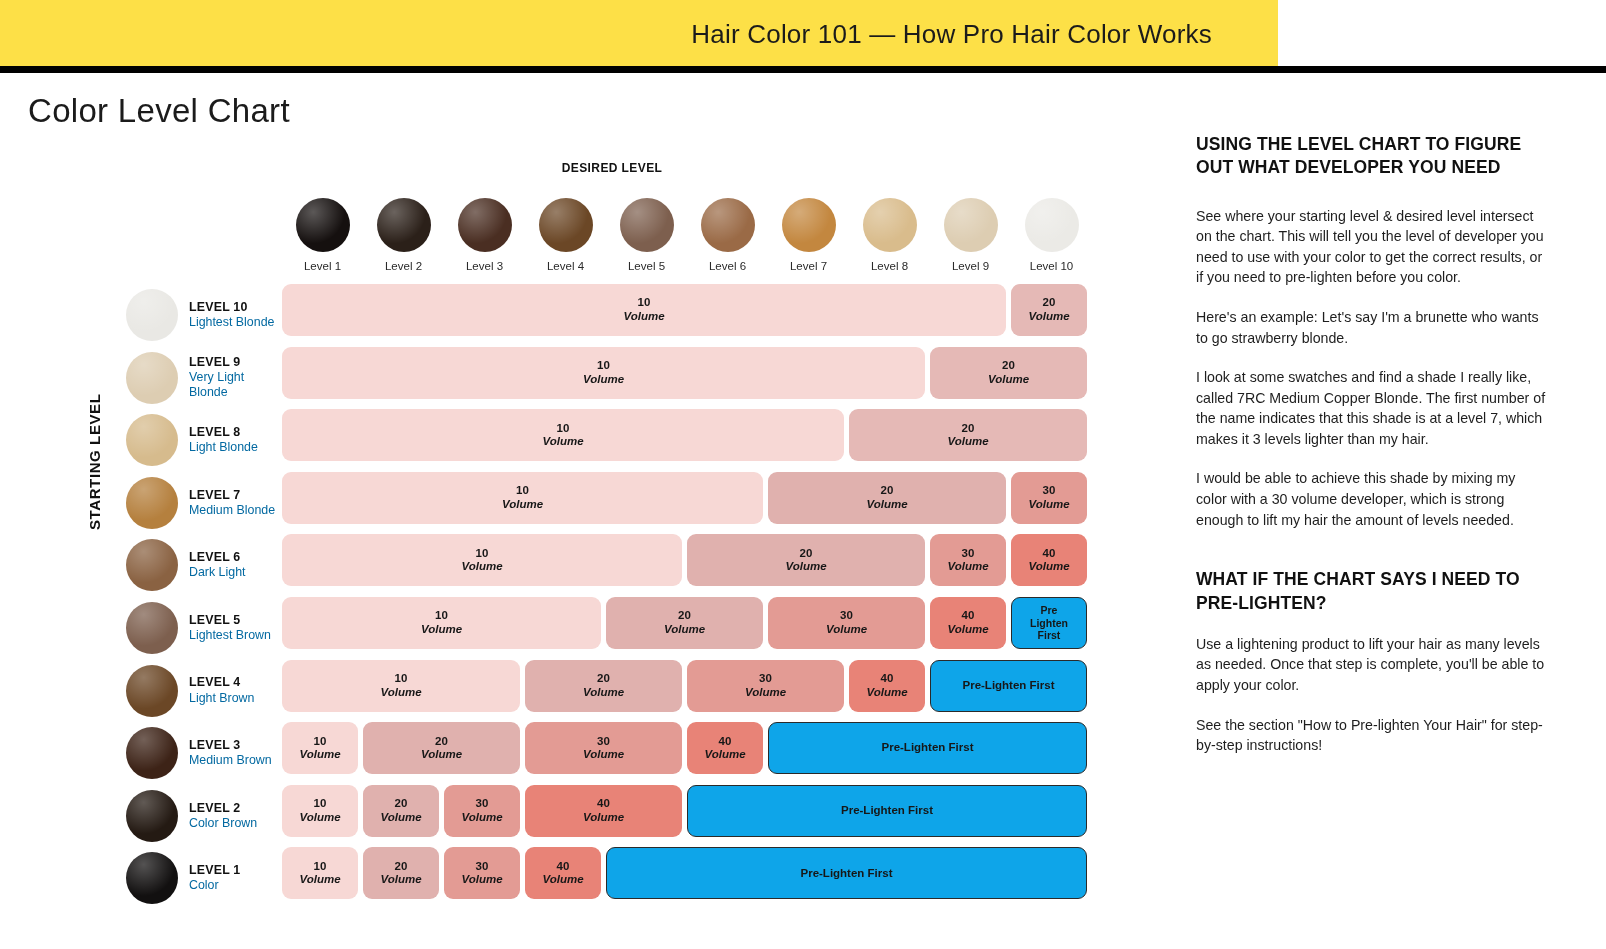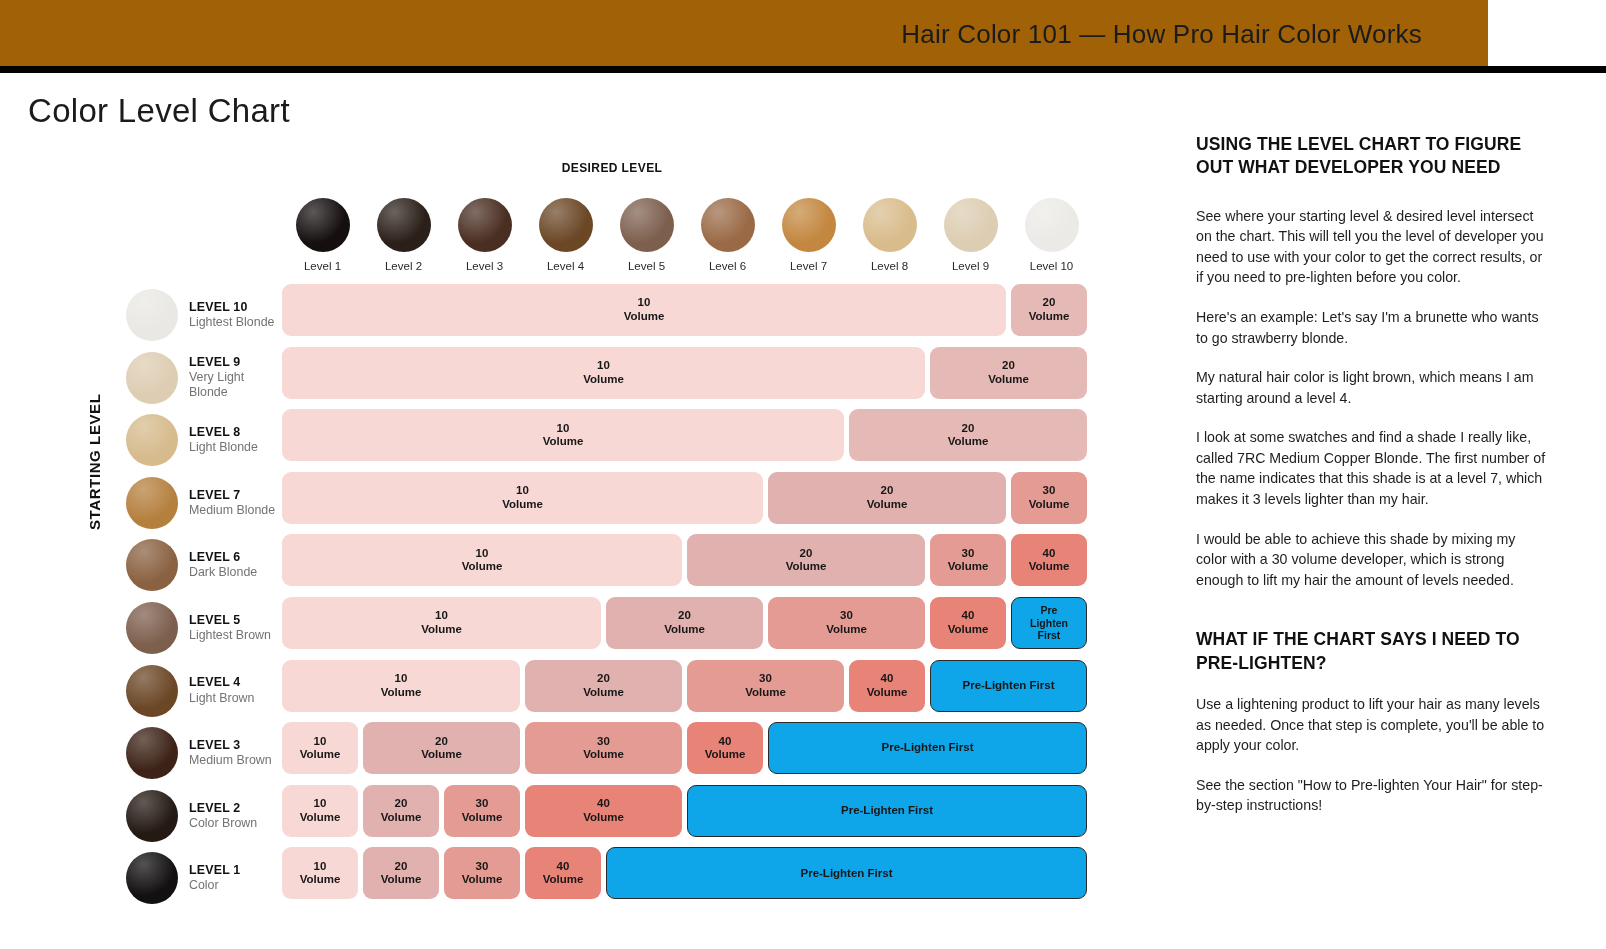--- a/index.html
+++ b/index.html
@@ -11,22 +11,22 @@
   }
   #page {
     position: relative;
     width: 1606px; height: 949px;
     background: #ffffff;
   }
 
   
   .header-bar {
     position: absolute; left: 0; top: 0;
-    width: 1488px; height: 68px;
-    background: #a16207;
+    width: 1278px; height: 68px;
+    background: #fde047;
   }
   .header-title {
     position: absolute; right: 66px; top: 19px;
     font-size: 26px; font-weight: 300; color: #1b1b1b;
     letter-spacing: .2px; white-space: nowrap;
   }
   .header-rule {
     position: absolute; left: 0; top: 66px;
     width: 1606px; height: 7px; background: #000000;
   }
@@ -81,40 +81,40 @@
   }
   .row-swatch {
     width: 52px; height: 52px; border-radius: 50%;
     flex: 0 0 52px;
   }
   .row-label-text { line-height: 1.22; }
   .row-label-name {
     font-size: 12.4px; font-weight: 700; color: #111; letter-spacing: .2px;
   }
   .row-label-desc {
-    font-size: 12.4px; font-weight: 400; color: #737373;
+    font-size: 12.4px; font-weight: 400; color: #0369a1;
   }
 
   
   .bar {
     position: absolute;
     height: 52px;
     border-radius: 9px;
     display: flex; flex-direction: column;
     align-items: center; justify-content: center;
     font-size: 11.5px; font-weight: 700; color: #171717;
     line-height: 1.18; text-align: center;
   }
   .bar.prelighten {
     background: #0ea5e9;
     border: 1.2px solid #2a2a2a;
     font-weight: 700;
   }
   .bar .num { display: block; }
-  .bar .unit { display: block; }
+  .bar .unit { display: block; font-style: italic; }
   .bar.small-pl { font-size: 10.5px; line-height: 1.22; }
 
   
   .side {
     position: absolute; left: 1196px; top: 133px;
     width: 352px;
   }
   .side h2 {
     font-size: 17.5px; font-weight: 700; color: #111;
     letter-spacing: .1px; line-height: 1.33;
@@ -210,21 +210,21 @@
           <div class="row-swatch" style="background: radial-gradient(circle at 34% 24%, rgba(255, 255, 255, 0.28), rgba(255, 255, 255, 0) 60%), rgb(181, 128, 62);"></div>
           <div class="row-label-text">
             <div class="row-label-name">LEVEL 7</div>
             <div class="row-label-desc">Medium Blonde</div>
           </div>
         </div>
         <div class="row-label" style="top: 534.4px;">
           <div class="row-swatch" style="background: radial-gradient(circle at 34% 24%, rgba(255, 255, 255, 0.28), rgba(255, 255, 255, 0) 60%), rgb(138, 98, 66);"></div>
           <div class="row-label-text">
             <div class="row-label-name">LEVEL 6</div>
-            <div class="row-label-desc">Dark Blonde</div>
+            <div class="row-label-desc">Dark Light</div>
           </div>
         </div>
         <div class="row-label" style="top: 597px;">
           <div class="row-swatch" style="background: radial-gradient(circle at 34% 24%, rgba(255, 255, 255, 0.28), rgba(255, 255, 255, 0) 60%), rgb(125, 95, 78);"></div>
           <div class="row-label-text">
             <div class="row-label-name">LEVEL 5</div>
             <div class="row-label-desc">Lightest Brown</div>
           </div>
         </div>
         <div class="row-label" style="top: 659.6px;">
@@ -407,21 +407,20 @@
           <span>Pre-Lighten First</span>
         </div>
       </div>
   </div>
 
   <div class="side">
     <h2>USING THE LEVEL CHART TO FIGURE OUT WHAT DEVELOPER YOU NEED</h2>
     <div id="side-p1">
         <p class="first">See where your starting level &amp; desired level intersect on the chart. This will tell you the level of developer you need to use with your color to get the correct results, or if you need to pre-lighten before you color.</p>
         <p>Here's an example: Let's say I'm a brunette who wants to go strawberry blonde.</p>
-        <p>My natural hair color is light brown, which means I am starting around a level 4.</p>
         <p>I look at some swatches and find a shade I really like, called 7RC Medium Copper Blonde. The first number of the name indicates that this shade is at a level 7, which makes it 3 levels lighter than my hair.</p>
         <p>I would be able to achieve this shade by mixing my color with a 30 volume developer, which is strong enough to lift my hair the amount of levels needed.</p>
       </div>
     <h2 class="second">WHAT IF THE CHART SAYS I NEED TO PRE-LIGHTEN?</h2>
     <div id="side-p2">
         <p>Use a lightening product to lift your hair as many levels as needed. Once that step is complete, you'll be able to apply your color.</p>
         <p>See the section "How to Pre-lighten Your Hair" for step-by-step instructions!</p>
       </div>
   </div>
 

